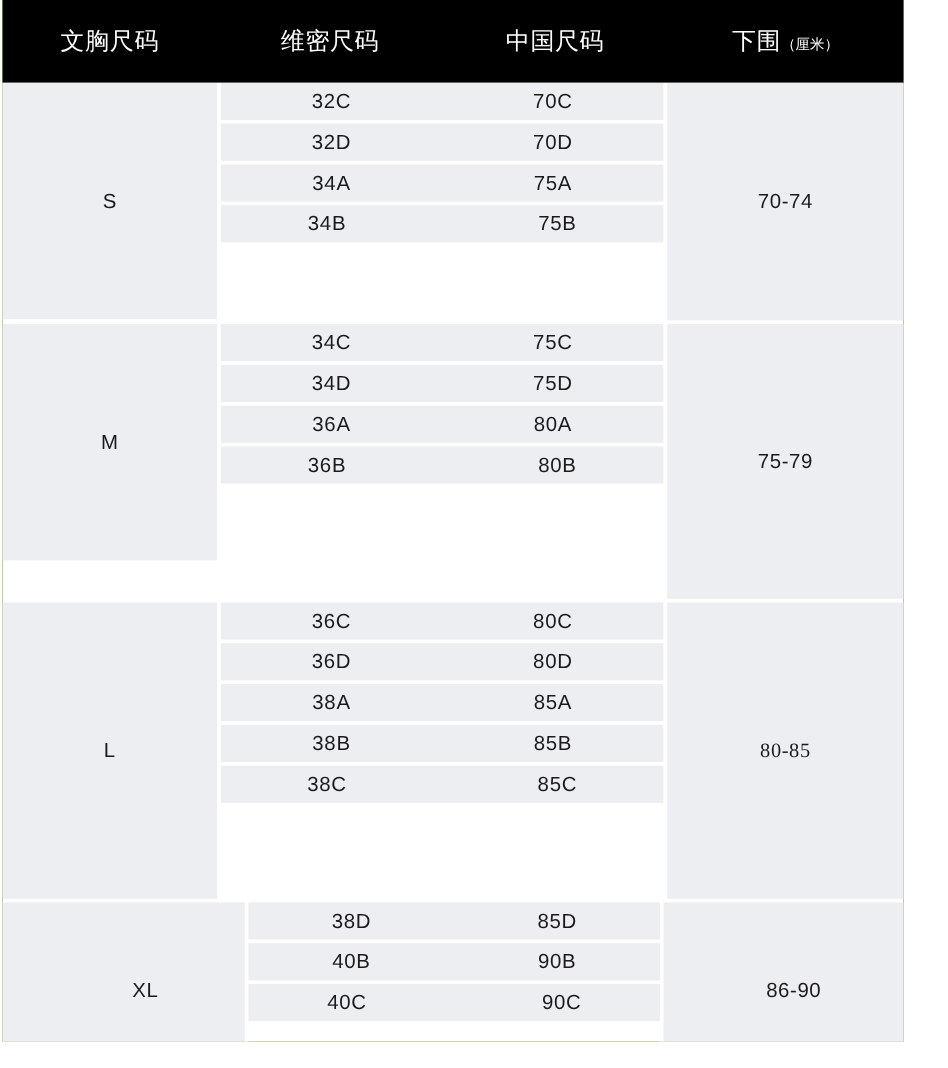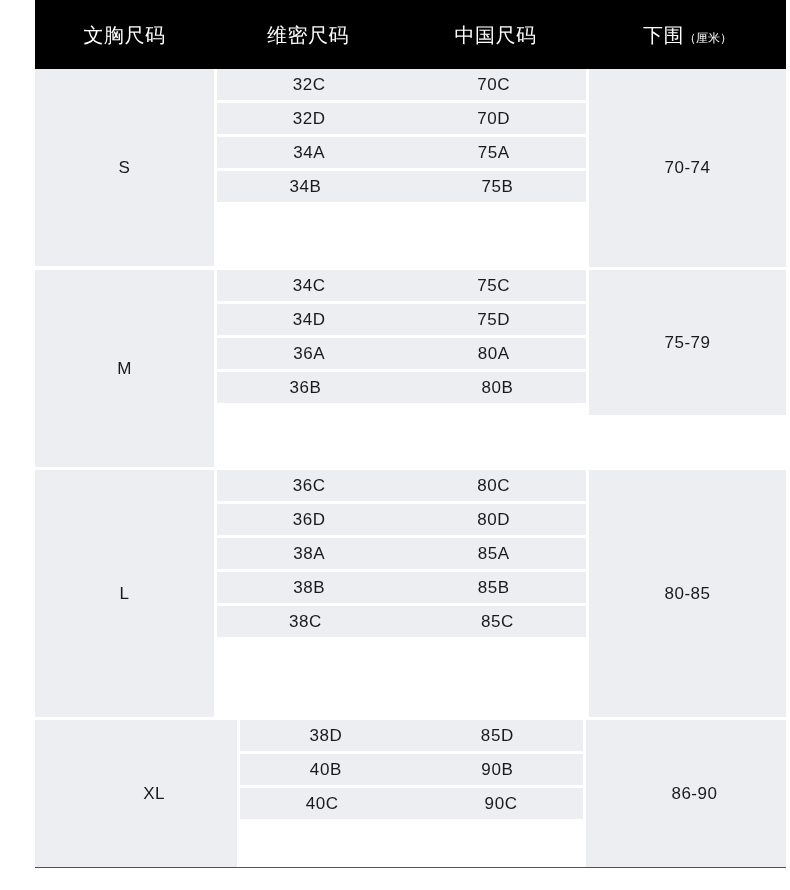--- a/index.html
+++ b/index.html
@@ -9,26 +9,26 @@
   }
   body {
     width: 790px;
     height: 890px;
     font-family: "Liberation Sans", "DejaVu Sans", sans-serif;
     overflow: hidden;
   }
 
   #size-chart {
     position: absolute;
-    left: 35px;
+    left: 2px;
     top: 0px;
     width: 751px;
     height: 868px;
     overflow: hidden;
-    background: #6d28d9;
+    background: #4d7c0f;
   }
 
   
   .chart-header {
     display: flex;
     height: 69px;
     background: #000000;
     color: #ffffff;
     align-items: center;
   }
@@ -152,21 +152,21 @@
           <div class="sub-row">
             <div class="sub-cell">36A</div>
             <div class="sub-cell">80A</div>
           </div>
           <div class="sub-row">
             <div class="sub-cell">36B</div>
             <div class="sub-cell">80B</div>
           </div>
         </div>
         <div class="spacer-v"></div>
-        <div class="cell-band" style="height: 145px;">75-79</div>
+        <div class="cell-band" style="height: 229px;">75-79</div>
       </div>
       <div class="group-row">
         <div class="cell-size" style="height: 247px;">L</div>
         <div class="spacer-v"></div>
         <div class="sub-rows">
           <div class="sub-row">
             <div class="sub-cell">36C</div>
             <div class="sub-cell">80C</div>
           </div>
           <div class="sub-row">
@@ -180,21 +180,21 @@
           <div class="sub-row">
             <div class="sub-cell">38B</div>
             <div class="sub-cell">85B</div>
           </div>
           <div class="sub-row">
             <div class="sub-cell">38C</div>
             <div class="sub-cell">85C</div>
           </div>
         </div>
         <div class="spacer-v"></div>
-        <div class="cell-band" style="height: 247px;">80-85</div>
+        <div class="cell-band" style="height: 247px; font-family: Liberation Serif, serif;">80-85</div>
       </div>
       <div class="group-row">
         <div class="cell-size" style="height: 147px; padding-left: 36px;">XL</div>
         <div class="spacer-v"></div>
         <div class="sub-rows">
           <div class="sub-row">
             <div class="sub-cell">38D</div>
             <div class="sub-cell">85D</div>
           </div>
           <div class="sub-row">

